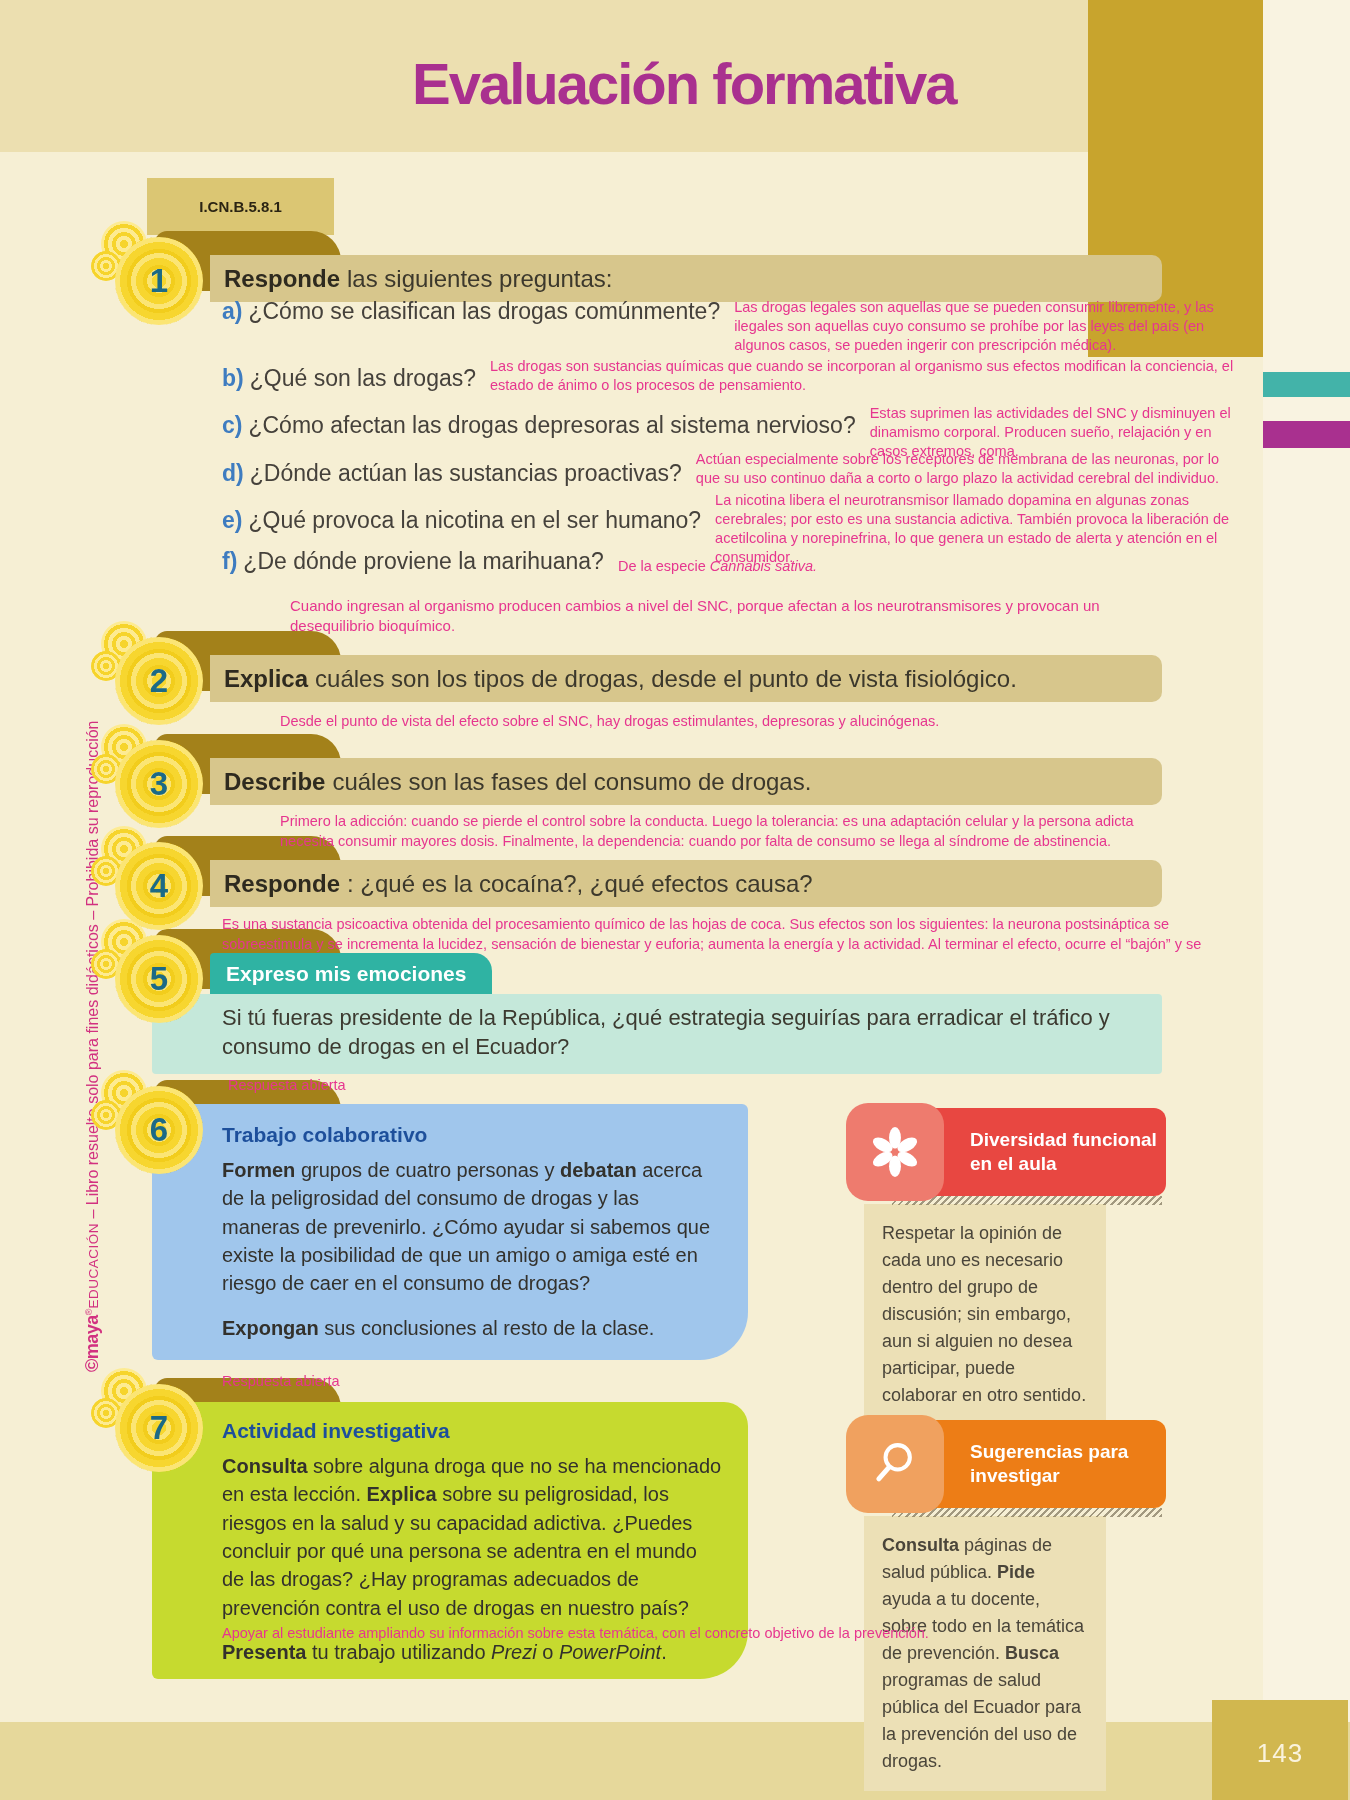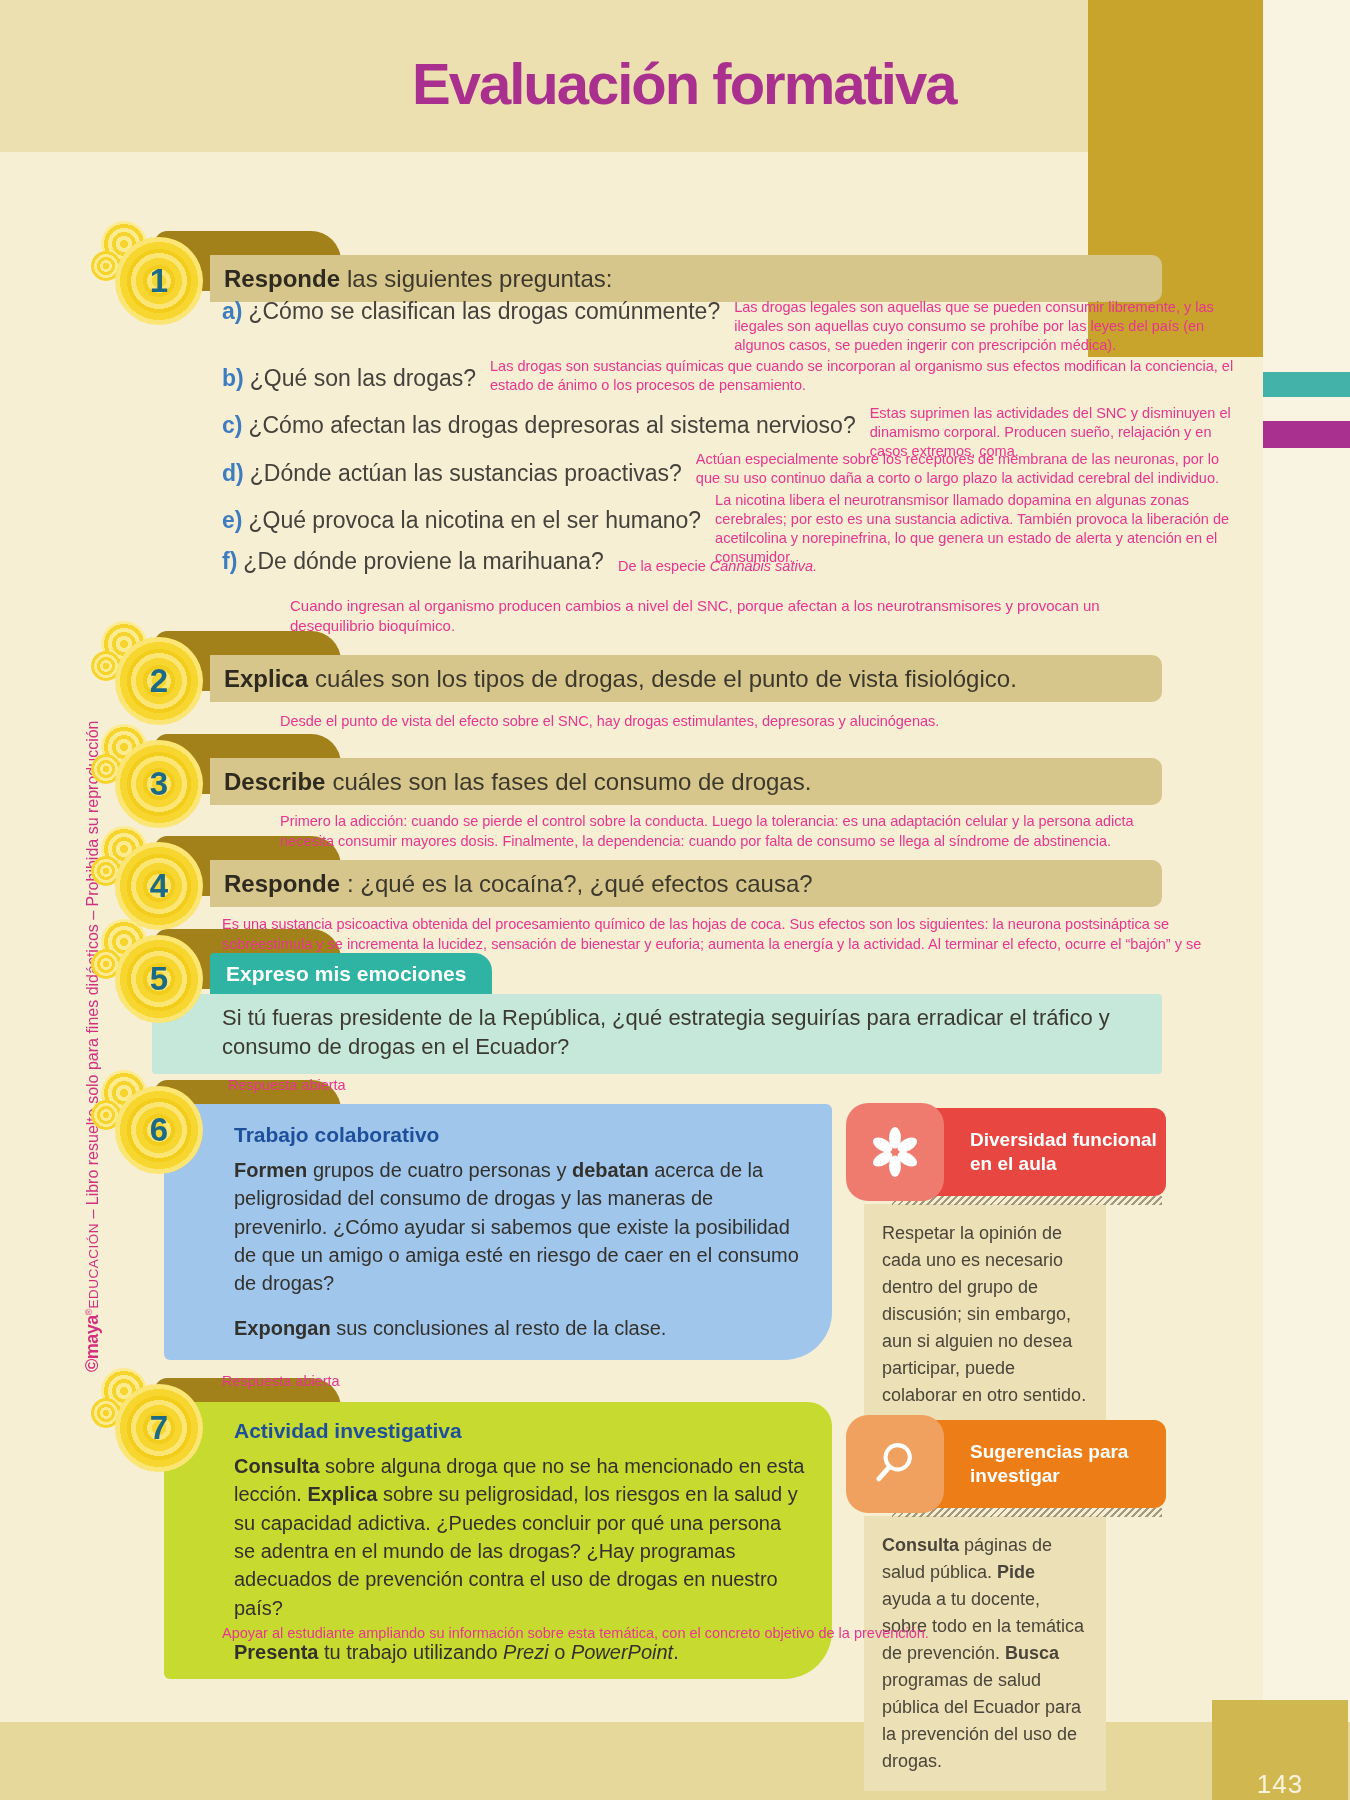--- a/index.html
+++ b/index.html
@@ -6,21 +6,21 @@
   body { background:#ffffff; font-family:"Liberation Sans", sans-serif; }
   .page { position:relative; width:1350px; height:1800px; background:#f6efd4; overflow:hidden; }
 
   
   .top-band   { position:absolute; left:0; top:0; width:1088px; height:152px; background:#ecdfb0; }
   .right-strip{ position:absolute; left:1263px; top:0; width:87px; height:1800px; background:#f9f3e1; }
   .gold-block { position:absolute; left:1088px; top:0; width:175px; height:357px; background:#c8a42d; }
   .teal-strip { position:absolute; left:1263px; top:372px; width:87px; height:25px; background:#43b3a9; }
   .magenta-strip{ position:absolute; left:1263px; top:421px; width:87px; height:27px; background:#a9308f; }
   .bottom-band{ position:absolute; left:0; top:1722px; width:1350px; height:78px; background:#e6d89b; }
-  .page-num-box{ position:absolute; left:1212px; top:1700px; width:136px; height:100px; background:#d1b74f; display:flex; justify-content:center;align-items:flex-end; }
+  .page-num-box{ position:absolute; left:1212px; top:1700px; width:136px; height:100px; background:#d1b74f; display:flex; justify-content:center; }
   .page-num   { margin-top:38px; color:#faf3dd; font-size:26px; letter-spacing:1px; }
 
   .main-title { position:absolute; left:412px; top:50px; font-size:58px; font-weight:bold; letter-spacing:-2px; color:#a9308f; }
   .badge { position:absolute; left:147px; top:178px; width:187px; height:57px; background:#dbc673; color:#2b2413;
            font-size:15px; font-weight:bold; display:flex; align-items:center; justify-content:center; }
 
   .sidebar { position:absolute; left:82px; top:1372px; transform:rotate(-90deg); transform-origin:0 0;
              white-space:nowrap; color:#d23180; font-size:16px; }
   .sidebar .logo { font-weight:bold; font-size:18px; letter-spacing:-0.5px; }
   .sidebar .reg { font-size:9px; vertical-align:super; }
@@ -55,21 +55,21 @@
   .it { font-style:italic; }
 
   
   .teal-label { position:absolute; left:210px; top:953px; height:41px; background:#2fb3a3; color:#ffffff;
                 font-size:21px; font-weight:bold; display:flex; align-items:center; padding:0 26px 0 16px;
                 border-radius:4px 18px 0 0; z-index:2; }
   .mint-box { position:absolute; left:152px; top:994px; width:1010px; background:#c5e8da; z-index:2;
               padding:9px 20px 13px 70px; font-size:22px; line-height:1.32; color:#3c3a30; border-radius:0 4px 4px 4px; }
 
   
-  .act-box { position:absolute; left:164px; width:668px; z-index:2; padding:16px 26px 12px 70px;
+  .act-box { position:absolute; left:152px; width:596px; z-index:2; padding:16px 26px 12px 70px;
              font-size:20px; line-height:1.42; color:#33312c; }
   .act-box h3 { font-size:21px; color:#1d4f9b; margin-bottom:6px; }
   .act-box p + p { margin-top:16px; }
   .blue-box { top:1104px; background:#a0c6ec; border-radius:6px 6px 48px 6px; min-height:256px; }
   .green-box { top:1402px; background:#c6da2f; border-radius:6px 24px 48px 6px; min-height:272px; padding-top:14px; }
 
   
   .aside-head { position:absolute; left:848px; width:318px; height:88px; z-index:2; }
   .aside-head .bar { position:absolute; left:30px; right:0; top:0; height:88px; border-radius:12px; }
   .aside-head .icon-sq { position:absolute; left:-2px; top:-5px; width:98px; height:98px; border-radius:22px;
@@ -92,20 +92,21 @@
   <div class="right-strip"></div>
   <div class="gold-block"></div>
   <div class="teal-strip"></div>
   <div class="magenta-strip"></div>
   <div class="bottom-band"></div>
   <div class="page-num-box">
     <span class="page-num">143</span>
   </div>
 
   <h1 class="main-title">Evaluación formativa</h1>
+  <div class="badge">I.CN.B.5.8.1</div>
 
   <div class="sidebar">
     <span class="logo">©maya</span><span class="reg">®</span><span class="brand">EDUCACIÓN</span><span> – Libro resuelto solo para fines didácticos – Prohibida su reproducción</span>
   </div>
 
   <div class="q-deco" style="top:221px">
     <div class="deco-tab"></div>
     <div class="deco-swirl-a"></div>
     <div class="deco-swirl-b"></div>
     <div class="deco-circle">

